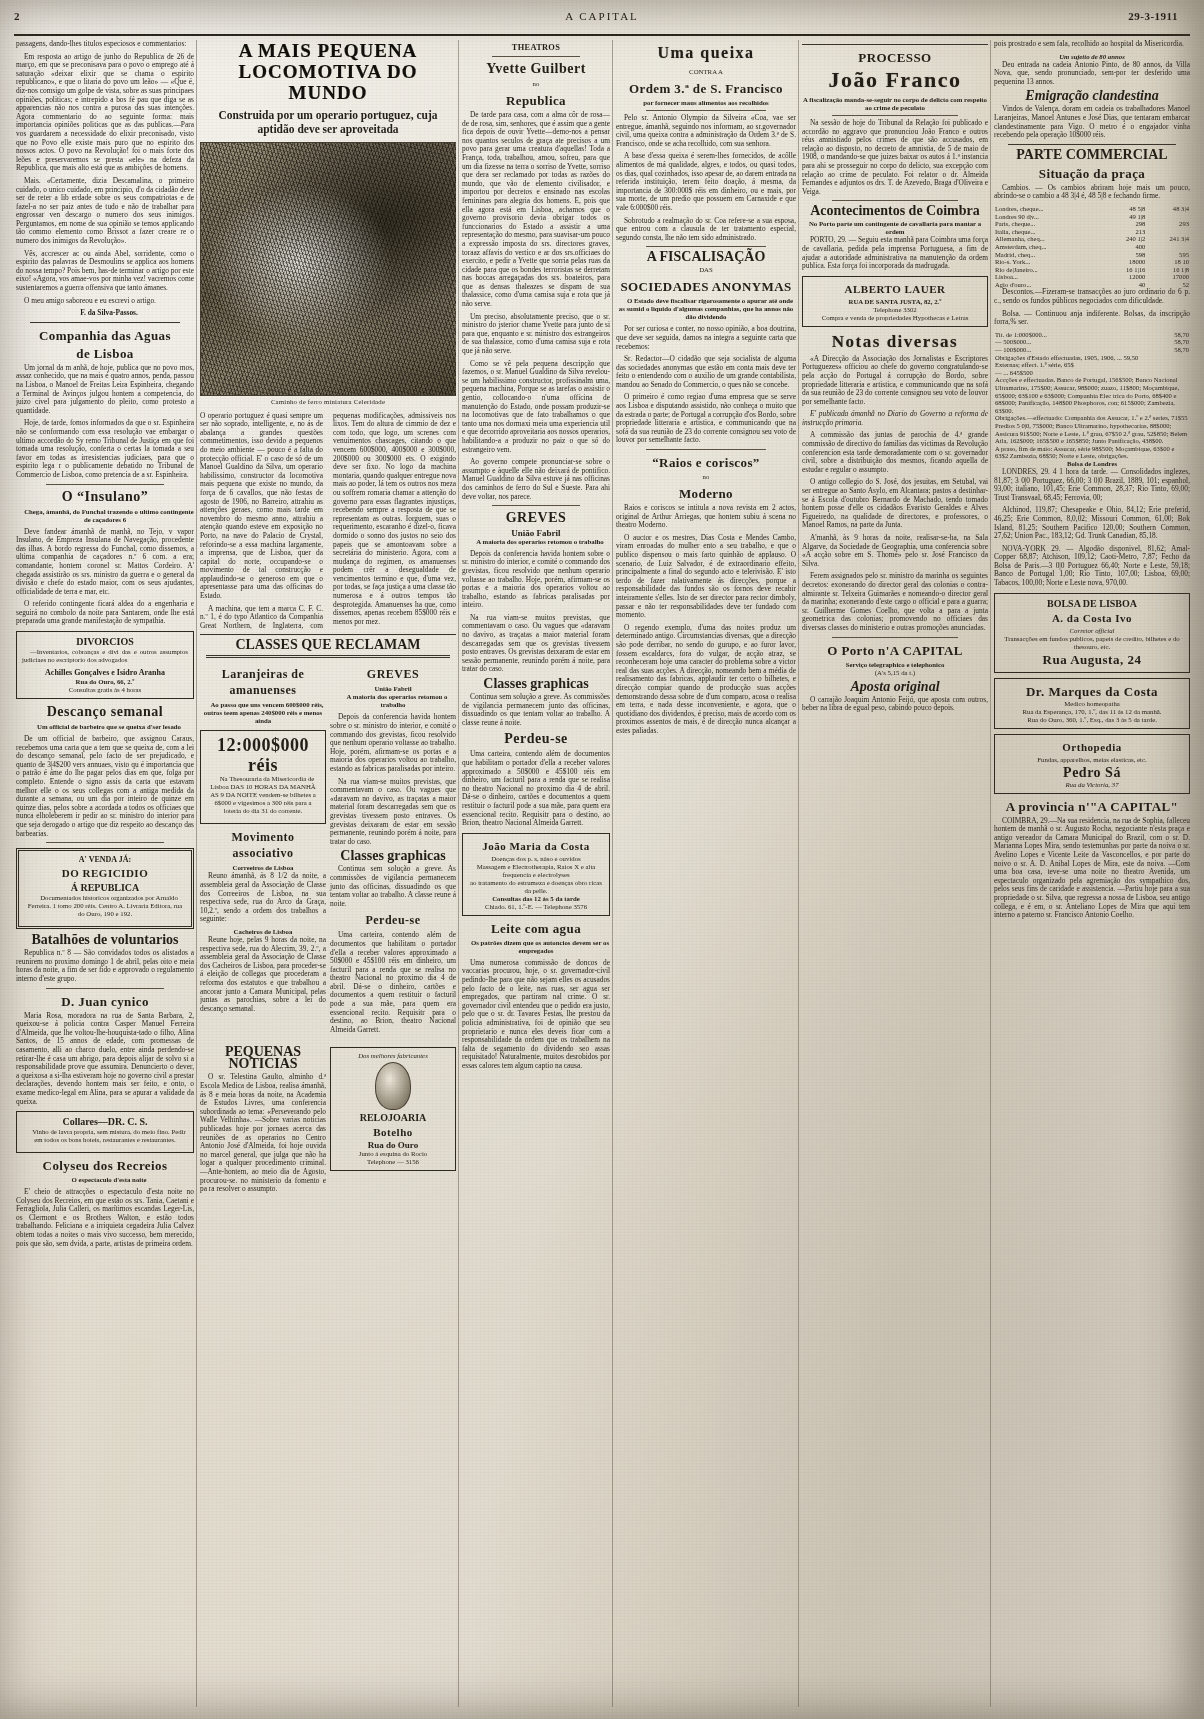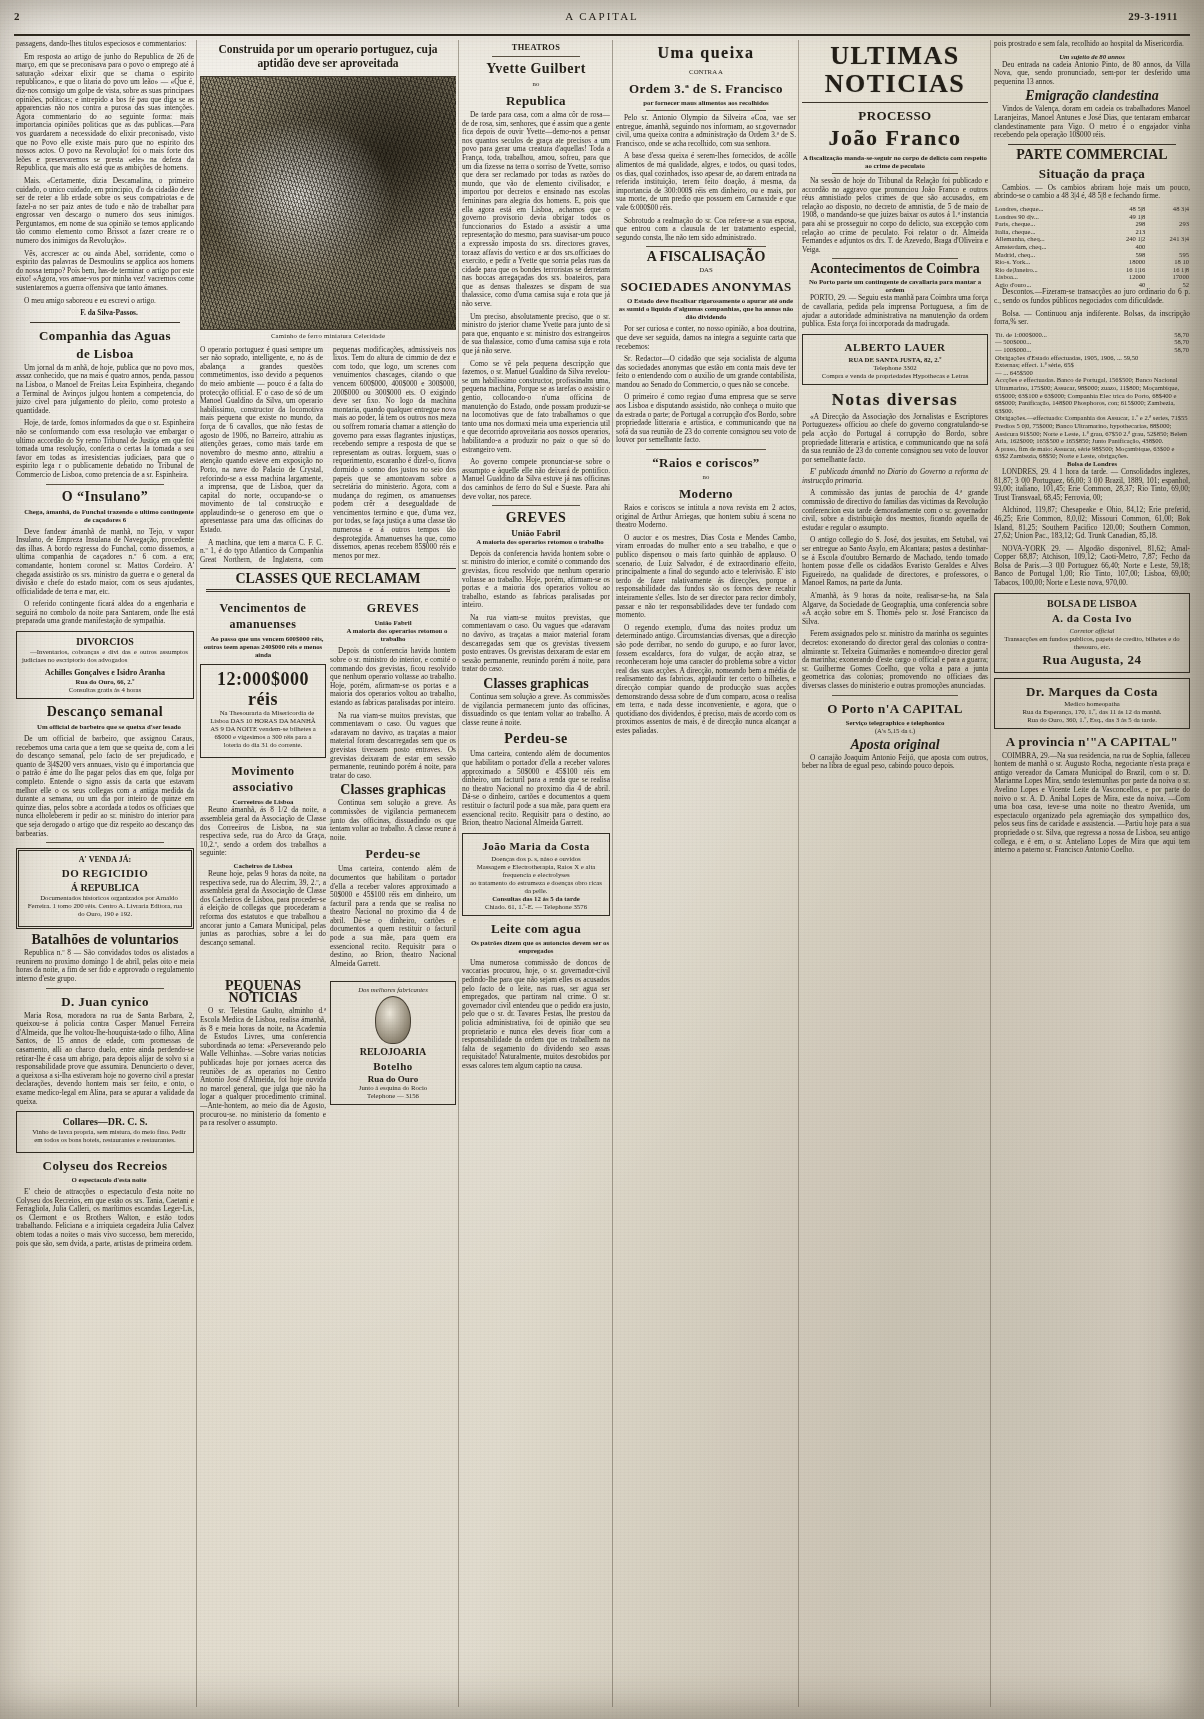--- a/index.html
+++ b/index.html
@@ -217,37 +217,38 @@
         <div class="t">Collares—DR. C. S.</div>
         <p class="p small center">Vinho de lavra propria, sem mistura, do meio fino. Pedir em todos os bons hoteis, restaurantes e restaurantes.</p>
       </div>
 
       <h3 class="hdr-med">Colyseu dos Recreios</h3>
       <p class="p center b small">O espectaculo d'esta noite</p>
       <p class="p">E' cheio de attracções o espectaculo d'esta noite no Colyseu dos Recreios, em que estão os srs. Tania, Caetani e Ferragliola, Julia Calleri, os marítimos escandas Leger-Lis, os Clermont e os Brothers Walton, e estão todos trabalhando. Feliciana e a irriquieta cegadeira Julia Calvez obtem todas a noites o mais vivo successo, bem merecido, pois que são, sem dvida, a parte, artistas de primeira ordem.</p>
     </div>
 
     <div class="col c2">
+      <h1 class="banner">A MAIS PEQUENA LOCOMOTIVA DO MUNDO</h1>
       <h2 class="subbanner">Construida por um operario portuguez, cuja aptidão deve ser aproveitada</h2>
 
       <div class="engraving"></div>
       <div class="figcap">Caminho de ferro miniatura Celeridade</div>
 
       <div style="column-count:2;column-gap:10px;">
         <p class="p first">O operario portuguez é quasi sempre um ser não soprado, intelligente, e, no ás de abalança a grandes questões commetimentos, isso devido a pequenos do meio ambiente — pouco é a falta do protecção official. E' o caso de só de um Manoel Gualdino da Silva, um operario habilissimo, constructor da locomotiva mais pequena que existe no mundo, da força de 6 cavallos, que não festas de agosto de 1906, no Barreiro, attrahiu as attenções geraes, como mais tarde em novembro do mesmo anno, attrahiu a atenção quando esteve em exposição no Porto, na nave do Palacio de Crystal, reforindo-se a essa machina largamente, a imprensa, que de Lisboa, quer da capital do norte, occupando-se o movimento de tal construcção e applaudindo-se o generoso em que o apresentasse para uma das officinas do Estado.</p>
         <p class="p">A machina, que tem a marca C. F. C. n.º 1, é do typo Atlantico da Companhia Great Northern, de Inglaterra, com pequenas modificações, admissiveis nos lixos. Tem do altura de cimmio de dez e com todo, que logo, um screnes com venuimentos chascages, citando o que vencem 600$000, 400$000 e 300$000, 200$000 ou 300$000 ets. O exigindo deve ser fixo. No logo da machina montaria, quando qualquer entregue nova mais ao poder, lá tem os outros nos meza ou soffrem romaria chamar a attenção do governo para essas flagrantes injustiças, recebendo sempre a resposta de que se representam as outras. Iorguem, suas o requerimento, escaranho é dizel-o, ficava dormido o sonno dos justos no seio dos papeis que se amontoavam sobre a secretária do ministerio. Agora, com a mudança do regimen, os amanuenses podem crêr a desegualdade de vencimentos termino e que, d'uma vez, por todas, se faça justiça a uma classe tão numerosa e á outros tempos tão desprotegida. Amanuenses ha que, como dissemos, apenas recebem 85$000 réis e menos por mez.</p>
       </div>
 
       <div class="sep full"></div>
       <h3 class="hdr-sm">CLASSES QUE RECLAMAM</h3>
       <div class="dbl"></div>
 
       <div class="rowflex">
         <div style="width:50%;">
-          <h3 class="ornhead" style="font-size:12px;">Vencimentos de amanuenses</h3>
+          <h3 class="ornhead" style="font-size:12px;">Laranjeiras de amanuenses</h3>
           <p class="p center small b">Ao passo que uns vencem 600$000 réis, outros teem apenas 240$000 réis e menos ainda</p>
           <div class="adbox">
             <div class="ad-huge">12:000$000 réis</div>
             <p class="p small center">Na Thesouraria da Misericordia de Lisboa DAS 10 HORAS DA MANHÃ AS 9 DA NOITE vendem-se bilhetes a 6$000 e vigesimos a 300 réis para a loteria do dia 31 do corrente.</p>
           </div>
           <h3 class="ornhead" style="font-size:12px;">Movimento associativo</h3>
           <div class="center b small">Correeiros de Lisboa</div>
           <p class="p">Reuno ámanhã, ás 8 1/2 da noite, a assembleia geral da Associação de Classe dos Correeiros de Lisboa, na sua respectiva sede, rua do Arco da Graça, 10,2.º, sendo a ordem dos trabalhos a seguinte:</p>
           <div class="center b small">Cacheiros de Lisboa</div>
           <p class="p">Reune hoje, pelas 9 horas da noite, na respectiva sede, rua do Alecrim, 39, 2.º, a assembleia geral da Associação de Classe dos Cacheiros de Lisboa, para proceder-se á eleição de collegas que procederam a reforma dos estatutos e que trabalhou a ancorar junto a Camara Municipal, pelas juntas as parochias, sobre a lei do descanço semanal.</p>
@@ -344,21 +345,20 @@
       <div class="sep thin"></div>
       <h2 class="hdr-med">“Raios e coriscos”</h2>
       <div class="center small">no</div>
       <h3 class="hdr-med">Moderno</h3>
       <p class="p">Raios e coriscos se intitula a nova revista em 2 actos, original de Arthur Arriegas, que hontem subiu á scena no theatro Moderno.</p>
       <p class="p">O auctor e os mestres, Dias Costa e Mendes Cambo, viram enroadas do mulher ento a seu trabalho, e que o publico dispensou o mais farto quinhão de applauso. O scenario, de Luiz Salvador, é de extraordinario effeito, principalmente a final do segundo acto e telerivisão. E' isto terdo de fazer ralativamente ás direcções, porque a responsabilidade das fundos são os fornos deve recahir inteiramente s'elles. Isto de ser director para rector dimboly, passar e não ter responsabilidades deve ter fundado com momento.</p>
       <p class="p">O regendo exemplo, d'uma das noites produz um determinado antigo. Circumstancias diversas, que a direcção são pode derribar, no sendo do gurupo, e ao furor lavor, fossem escaldarcs, fora do vulgar, de acção atraz, se reconheceram hoje uma caracter do problema sobre a victor real das suas acções. A direcção, nomeando bem a média de realisamento das fabricas, applaudir ter certo o bilhetes, e direcção compiar quando de producção suas acções demonstrando dessa sobre de d'um comparo, acosa o realisa em terra, e nada desse inconveniente, e agora, que o quotidiano dos dividendos, é preciso, mais de acordo com os proximos assentos de mais, é de direcção nunca alcançar a estes paliadas.</p>
     </div>
 
     <div class="col c5">
-      <h1 class="hdr-ornate" style="font-size:26px;line-height:28px;">ULTIMAS NOTICIAS</h1>
       <div class="sep full"></div>
       <h2 class="hdr-med">PROCESSO</h2>
       <h1 class="hdr-ornate" style="font-size:22px;line-height:24px;">João Franco</h1>
       <div class="center b small">A fiscalização manda-se-seguir no corpo de delicto com respeito ao crime de peculato</div>
       <div class="sep thin"></div>
       <p class="p">Na sessão de hoje do Tribunal da Relação foi publicado e accordão no aggravo que pronunciou João Franco e outros réus amnistiado pelos crimes de que são accusados, em relação ao disposto, no decreto de amnistia, de 5 de maio de 1908, o mandando-se que juizes baixar os autos á 1.ª instancia para ahi se prosseguir no corpo do delicto, sua excepção com relação ao crime de peculato. Foi relator o dr. Almeida Fernandes e adjuntos os drs. T. de Azevedo, Braga d'Oliveira e Veiga.</p>
 
       <div class="sep thin"></div>
       <h3 class="hdr-sm">Acontecimentos de Coimbra</h3>
       <div class="center b small">No Porto parte um contingente de cavallaria para mantar a ordem</div>
@@ -512,20 +512,26 @@
         <div class="ad-big" style="font-size:13px">Rua Augusta, 24</div>
       </div>
 
       <div class="adbox">
         <div class="ad-big" style="font-size:13px">Dr. Marques da Costa</div>
         <div class="center small">Medico homeopatha</div>
         <div class="center small">Rua da Esperança, 170, 1.º, das 11 ás 12 da manhã.</div>
         <div class="center small">Rua do Ouro, 360, 1.º, Esq., das 3 ás 5 da tarde.</div>
       </div>
 
+      <div class="adbox">
+        <div class="ad-big">Orthopedia</div>
+        <div class="center small">Fundas, apparelhos, meias elasticas, etc.</div>
+        <div class="ad-big" style="font-size:14px">Pedro Sá</div>
+        <div class="center small ital">Rua da Victoria, 37</div>
+      </div>
 
       <h3 class="hdr-med">A provincia n'"A CAPITAL"</h3>
       <p class="p">COIMBRA, 29.—Na sua residencia, na rua de Sophia, falleceu hontem de manhã o sr. Augusto Rocha, negociante n'esta praça e antigo vereador da Camara Municipal do Brazil, com o sr. D. Marianna Lopes Mira, sendo testemunhas por parte da noiva o sr. Avelino Lopes e Vicente Leite da Vasconcellos, e por parte do noivo o sr. A. D. Anibal Lopes de Mira, este da noiva. —Com uma boa casa, teve-se uma noite no theatro Avenida, um espectaculo organizado pela agremiação dos sympathico dos, pelos seus fins de caridade e assistencia. —Partiu hoje para a sua propriedade o sr. Silva, que regressa a nossa de Lisboa, seu antigo collega, e é em, o sr. Anteliano Lopes de Mira que aqui tem interno a paterno sr. Francisco Antonio Coelho.</p>
     </div>
 
   </div>
 
   <div id="grain"></div>
   <div id="edgeshade"></div>
 </div>

